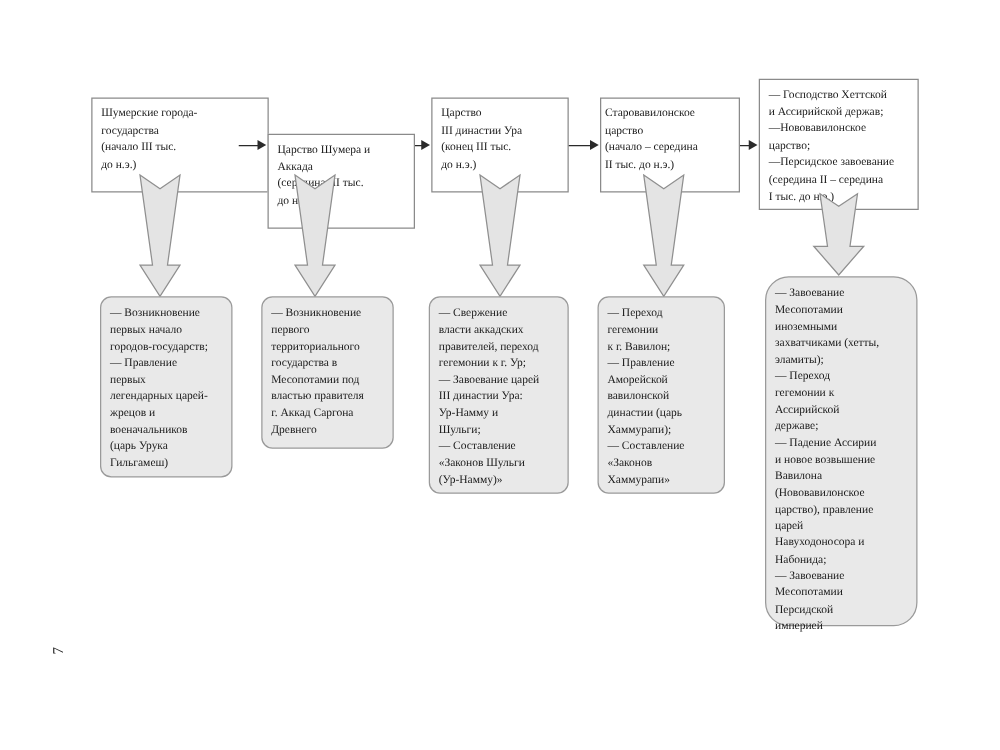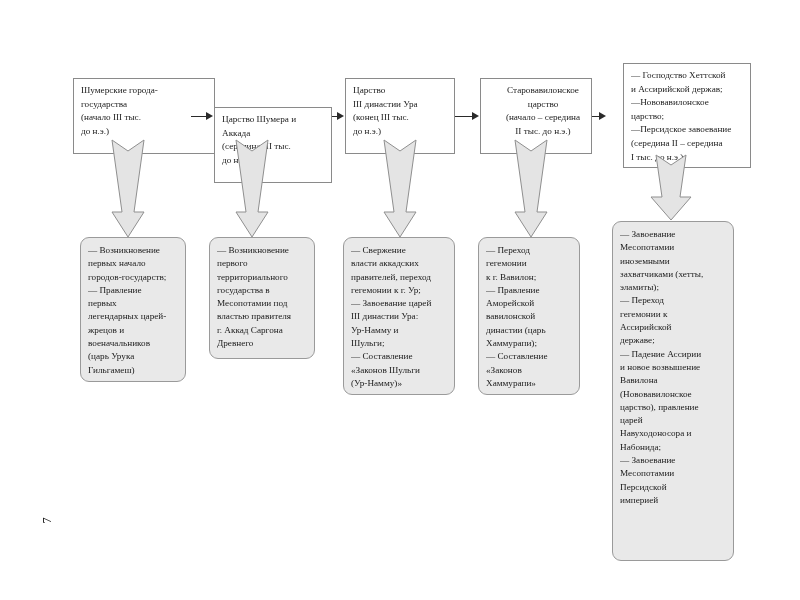--- a/index.html
+++ b/index.html
@@ -23,21 +23,21 @@
   .stage-box {
     position: absolute;
     box-sizing: border-box;
     border: 1px solid #8a8a8a;
     background: #ffffff;
     font-size: 9.2px;
     line-height: 13.6px;
     padding: 5px 6px 4px 7px;
     text-align: left;
   }
-  .stage-box.centered { text-align: center; padding-left: 19px; padding-right: 5px; }
+  .stage-box.centered { text-align: left; padding-left: 3px; padding-right: 5px; }
   .stage-box .ln { display: block; white-space: nowrap; }
 
   
   .detail-box {
     position: absolute;
     box-sizing: border-box;
     border: 1px solid #9a9a9a;
     border-radius: 9px;
     background: #e9e9e9;
     font-size: 9.2px;
@@ -107,21 +107,21 @@
     <span class="ln">до н.э.)</span>
   </div>
 
   <div class="stage-box centered" style="left:480px; top:78px; width:112px; height:76px;">
     <span class="ln">Старовавилонское</span>
     <span class="ln">царство</span>
     <span class="ln">(начало – середина</span>
     <span class="ln">II тыс. до н.э.)</span>
   </div>
 
-  <div class="stage-box" style="left:607px; top:63px; width:128px; height:105px;margin-left:16px;">
+  <div class="stage-box" style="left:607px; top:63px; width:128px; height:105px;">
     <span class="ln">— Господство Хеттской</span>
     <span class="ln">и Ассирийской держав;</span>
     <span class="ln">—Нововавилонское</span>
     <span class="ln">царство;</span>
     <span class="ln">—Персидское завоевание</span>
     <span class="ln">(середина II – середина</span>
     <span class="ln">I тыс. до н.э.)</span>
   </div>
 
   <div class="h-conn" style="left:191px; top:116px; width:16px;"></div>
@@ -211,21 +211,21 @@
     <span class="ln">— Правление</span>
     <span class="ln">Аморейской</span>
     <span class="ln">вавилонской</span>
     <span class="ln">династии (царь</span>
     <span class="ln">Хаммурапи);</span>
     <span class="ln">— Составление</span>
     <span class="ln">«Законов</span>
     <span class="ln">Хаммурапи»</span>
   </div>
 
-  <div class="detail-box" style="left:612px; top:221px; width:122px; height:340px;">
+  <div class="detail-box" style="left:612px; top:221px; width:122px; height:280px;border-radius:19px;">
     <span class="ln">— Завоевание</span>
     <span class="ln">Месопотамии</span>
     <span class="ln">иноземными</span>
     <span class="ln">захватчиками (хетты,</span>
     <span class="ln">эламиты);</span>
     <span class="ln">— Переход</span>
     <span class="ln">гегемонии к</span>
     <span class="ln">Ассирийской</span>
     <span class="ln">державе;</span>
     <span class="ln">— Падение Ассирии</span>

